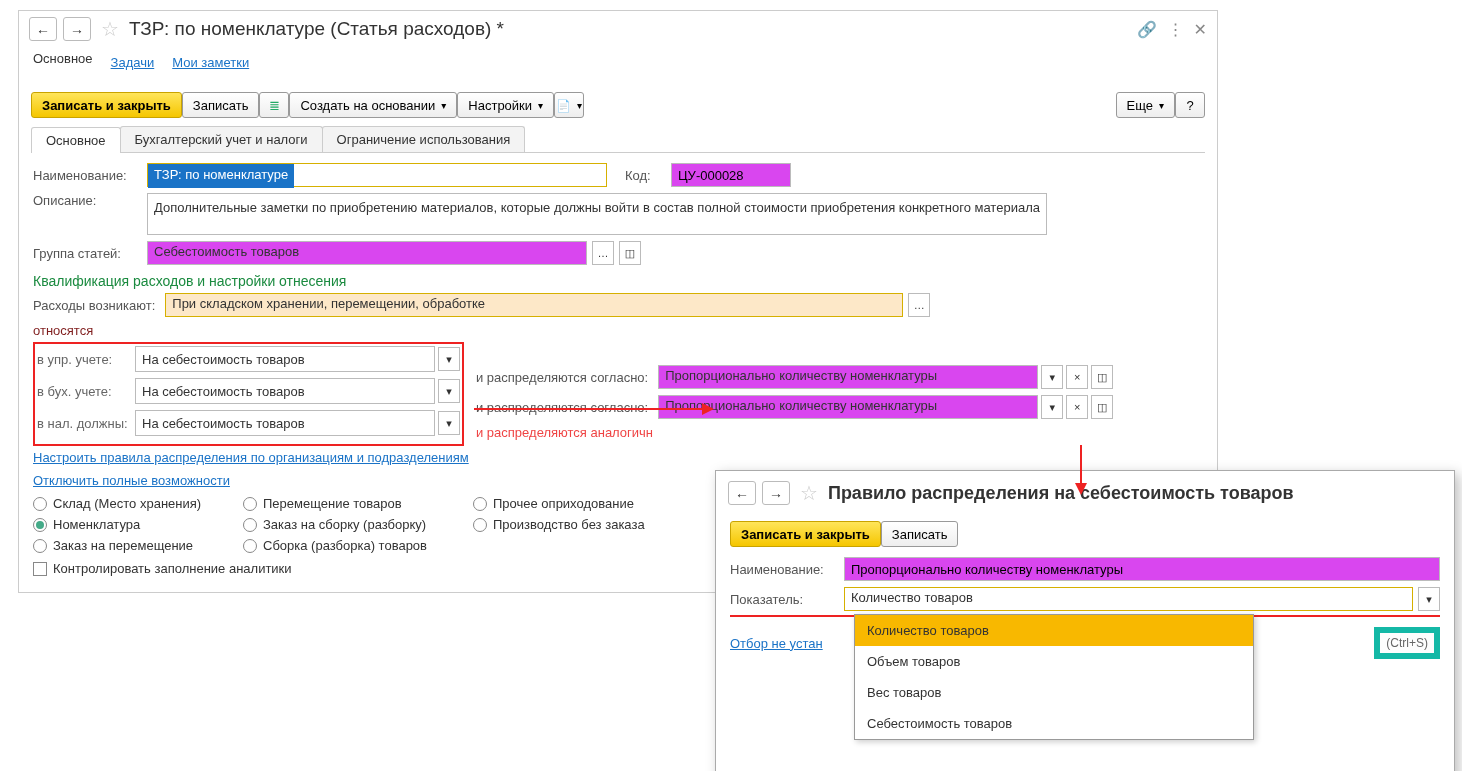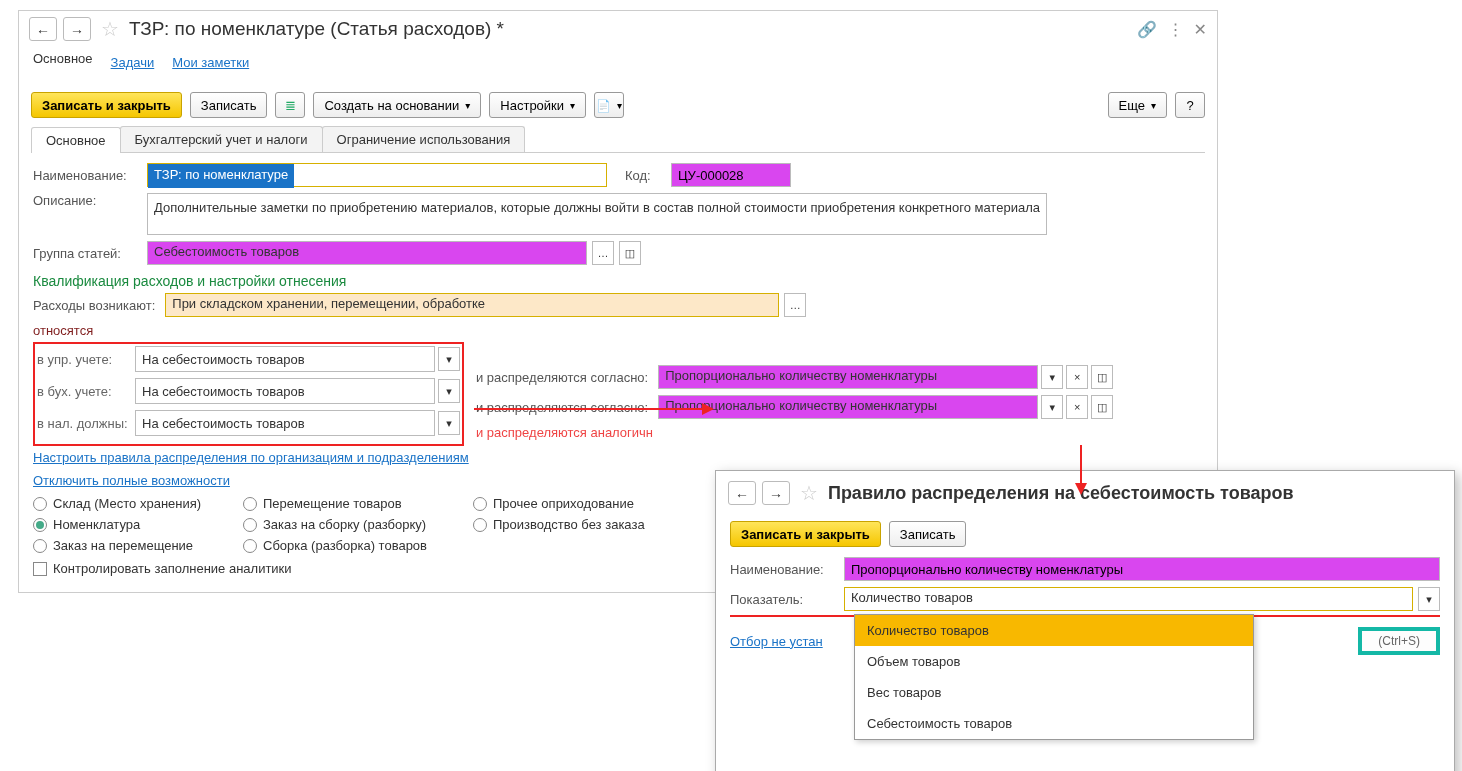--- a/index.html
+++ b/index.html
@@ -8,21 +8,21 @@
   .titlebar { display: flex; align-items: center; padding: 6px 10px; gap: 6px; }
   .nav-btn { width: 28px; height: 24px; border: 1px solid #bbb; background: #fff; border-radius: 3px; display: flex; align-items: center; justify-content: center; cursor: pointer; font-size: 14px; }
   .star { color: #ccc; font-size: 20px; margin: 0 4px; }
   .title-text { font-size: 19px; font-weight: normal; color: #333; flex: 1; }
   .title-right { display: flex; gap: 10px; color: #888; align-items: center; }
   .title-right span { cursor: pointer; font-size: 16px; }
   .subnav { display: flex; gap: 18px; padding: 4px 14px 10px; }
   .subnav-item { color: #333; cursor: pointer; }
   .subnav-item.active { color: #333; }
   .subnav-item.link { color: #1a73c7; text-decoration: underline; }
-  .toolbar { display: flex; gap: 8px; padding: 8px 12px; align-items: center; }
+  .toolbar { display: flex; gap: 0; padding: 8px 12px; align-items: center; }
   .btn { height: 26px; padding: 0 10px; border: 1px solid #999; background: linear-gradient(#fff,#eee); border-radius: 3px; cursor: pointer; display: inline-flex; align-items: center; gap: 4px; font-size: 13px; }
   .btn.primary { background: linear-gradient(#ffe55a,#f5c600); border-color: #c9a300; font-weight: bold; }
   .btn.icon-only { width: 30px; padding: 0; justify-content: center; }
   .caret { font-size: 10px; margin-left: 2px; }
   .spacer { flex: 1; }
   .tabs { display: flex; margin: 0 12px; border-bottom: 1px solid #ccc; }
   .tab { padding: 5px 14px; border: 1px solid #ccc; border-bottom: none; background: #f3f3f3; margin-right: -1px; cursor: pointer; border-radius: 3px 3px 0 0; }
   .tab.active { background: #fff; position: relative; top: 1px; }
   .form-body { padding: 10px 14px 16px; }
   .form-row { display: flex; align-items: center; margin-bottom: 6px; gap: 6px; }
@@ -52,21 +52,21 @@
   .arrow-down::after { content: ""; position: absolute; bottom: -10px; left: -5px; border-top: 12px solid #e22; border-left: 6px solid transparent; border-right: 6px solid transparent; }
   .popup { position: absolute; left: 715px; top: 470px; width: 740px; background: #fff; border: 1px solid #aaa; box-shadow: 4px 4px 12px rgba(0,0,0,0.25); padding: 0; z-index: 30; }
   .popup .titlebar { padding: 10px 12px 6px; }
   .popup .title-text { font-size: 18px; font-weight: bold; }
   .popup-body { padding: 6px 14px 14px; }
   .popup .form-label { min-width: 108px; }
   .dropdown-list { position: absolute; left: 124px; top: 100%; margin-top: -1px; width: 400px; background: #fff; border: 1px solid #999; box-shadow: 2px 2px 6px rgba(0,0,0,0.2); z-index: 40; }
   .dropdown-item { padding: 8px 12px; cursor: pointer; }
   .dropdown-item.hover { background: #f8b800; }
   .underline-red { border-bottom: 2px solid #e22; }
-  .hint { border: 4px solid #14b8a6; padding: 3px 16px; background: #fdfdfd; font-size: 12px; color: #666; }
+  .hint { border: 6px solid #14b8a6; padding: 3px 6px; background: #fdfdfd; font-size: 12px; color: #666; }
   .rel { position: relative; }
   .icon-list::before { content: "≣"; color: #2a6; }
   .icon-folder::before { content: "📄"; font-size: 12px; }
 </style>
 </head>
 <body>
 
 <div class="main-window">
   <div class="titlebar">
     <div class="nav-btn">←</div>
@@ -134,21 +134,21 @@
     <div class="form-row">
       <span class="form-label">Группа статей:</span>
       <div class="input" style="width:440px">Себестоимость товаров</div>
       <div class="mini-btn">…</div>
       <div class="mini-btn">◫</div>
     </div>
 
     <div class="section-title">Квалификация расходов и настройки отнесения</div>
     <div class="form-row">
       <span style="color:#555;margin-right:4px">Расходы возникают:</span>
-      <div class="input peach-input" style="width:614px">При складском хранении, перемещении, обработке</div>
+      <div class="input peach-input" style="width:738px">При складском хранении, перемещении, обработке</div>
       <div class="mini-btn">…</div>
     </div>
     <div class="small-label">относятся</div>
 
     <div style="display:flex;align-items:flex-end;gap:0">
       <div class="red-box" style="display:inline-block">
         <div class="dist-row">
           <span class="dist-label">в упр. учете:</span>
           <div class="select-box" style="width:300px">
               <span>На себестоимость товаров</span>

